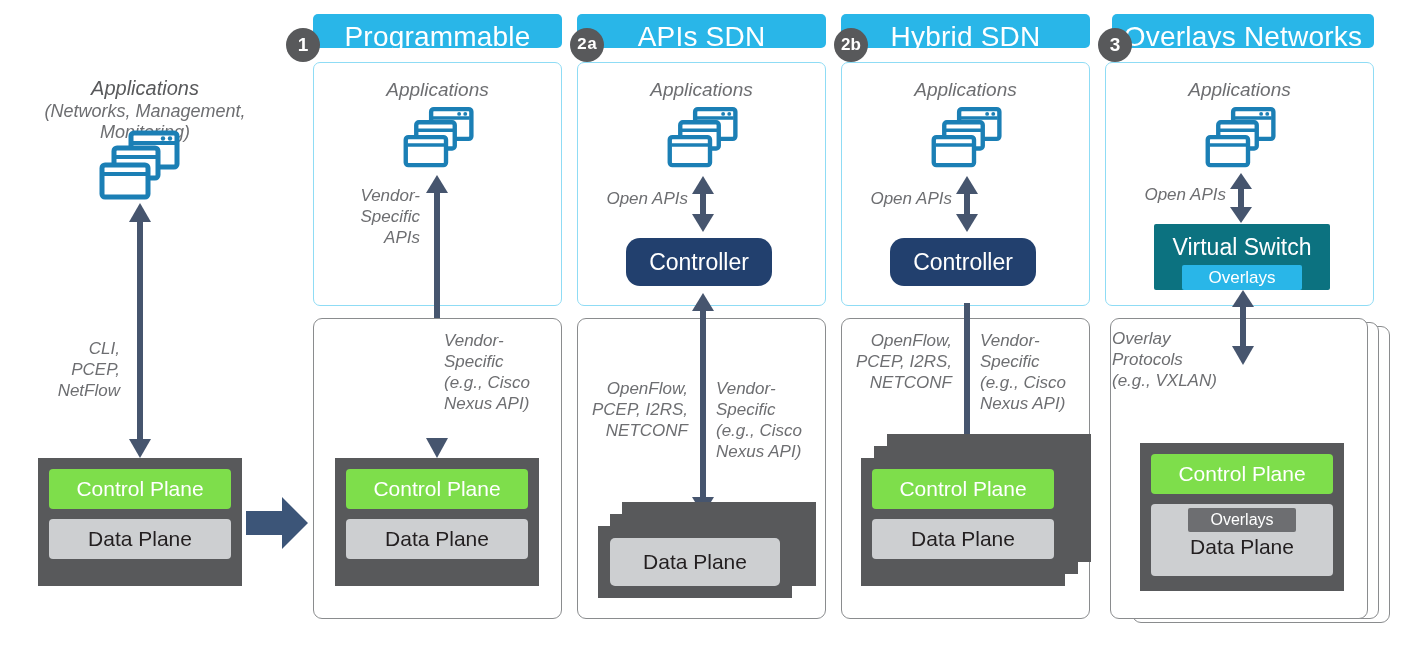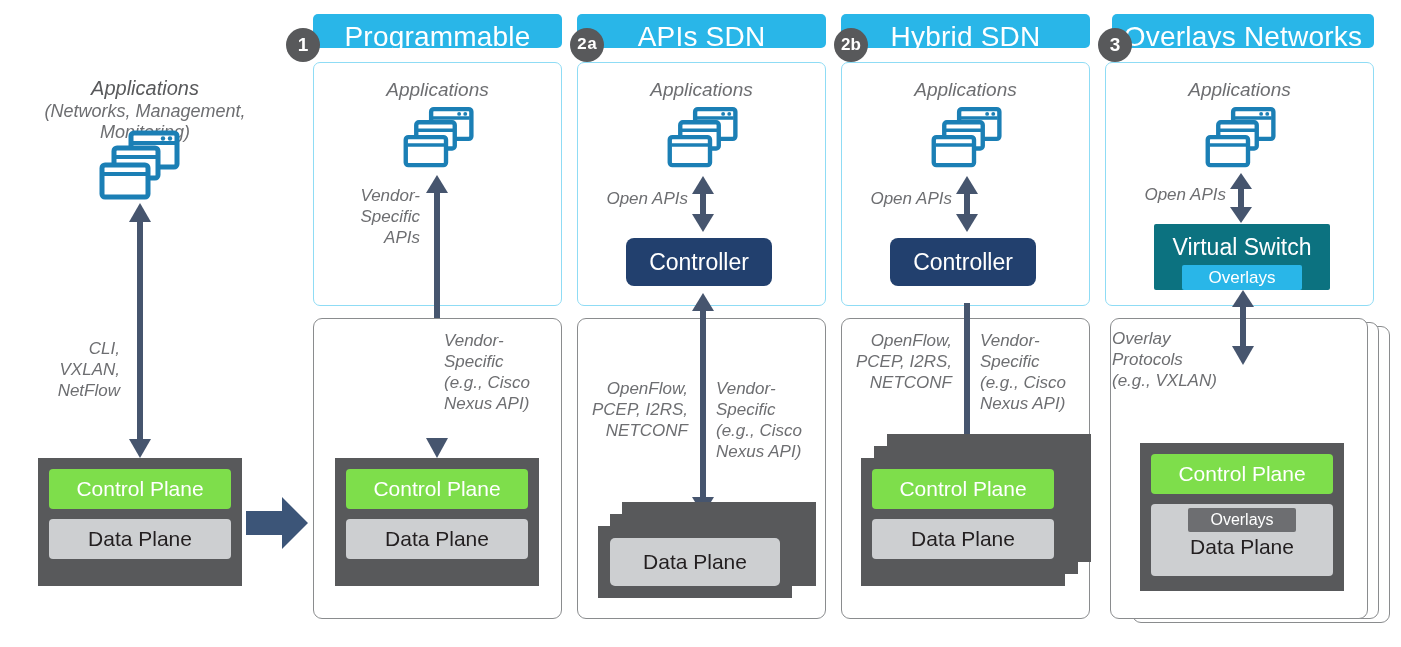--- a/index.html
+++ b/index.html
@@ -83,21 +83,21 @@
   }
 
   
   .appsicon{position:absolute;}
 
   
   .controller{
     position:absolute;
     background:#1f3864;
     background:#22406e;
-    border-radius:8px;
+    border-radius:14px;
     color:#ffffff;
     font-size:23px;
     text-align:right;
     line-height:1;
     display:flex;align-items:center;justify-content:center;
   }
   .vswitch{
     position:absolute;
     background:#0c7280;
     border-radius:2px;
@@ -189,21 +189,21 @@
   </div>
 
   <div class="arrowwrap" style="left:125px;top:203px;">
     <svg width="30" height="255" viewBox="0 0 30 255">
       <line x1="15" y1="16" x2="15" y2="239" stroke="#46556e" stroke-width="6"></line>
       <polygon points="15,0 26,19 4,19" fill="#46556e"></polygon>
       <polygon points="15,255 26,236 4,236" fill="#46556e"></polygon>
     </svg>
   </div>
   <div class="label abs" style="left:10px;top:338px;width:110px;text-align:right;">CLI,
-VXLAN,
+PCEP,
 NetFlow</div>
 
   <div class="device" style="left:38px;top:458px;width:204px;height:128px;">
     <div class="cp">Control Plane</div>
     <div class="dp">Data Plane</div>
   </div>
 
   <div class="arrowwrap" style="left:246px;top:497px;">
     <svg width="62" height="52" viewBox="0 0 62 52">
       <polygon points="0,14 36,14 36,0 62,26 36,52 36,38 0,38" fill="#3c5578"></polygon>

